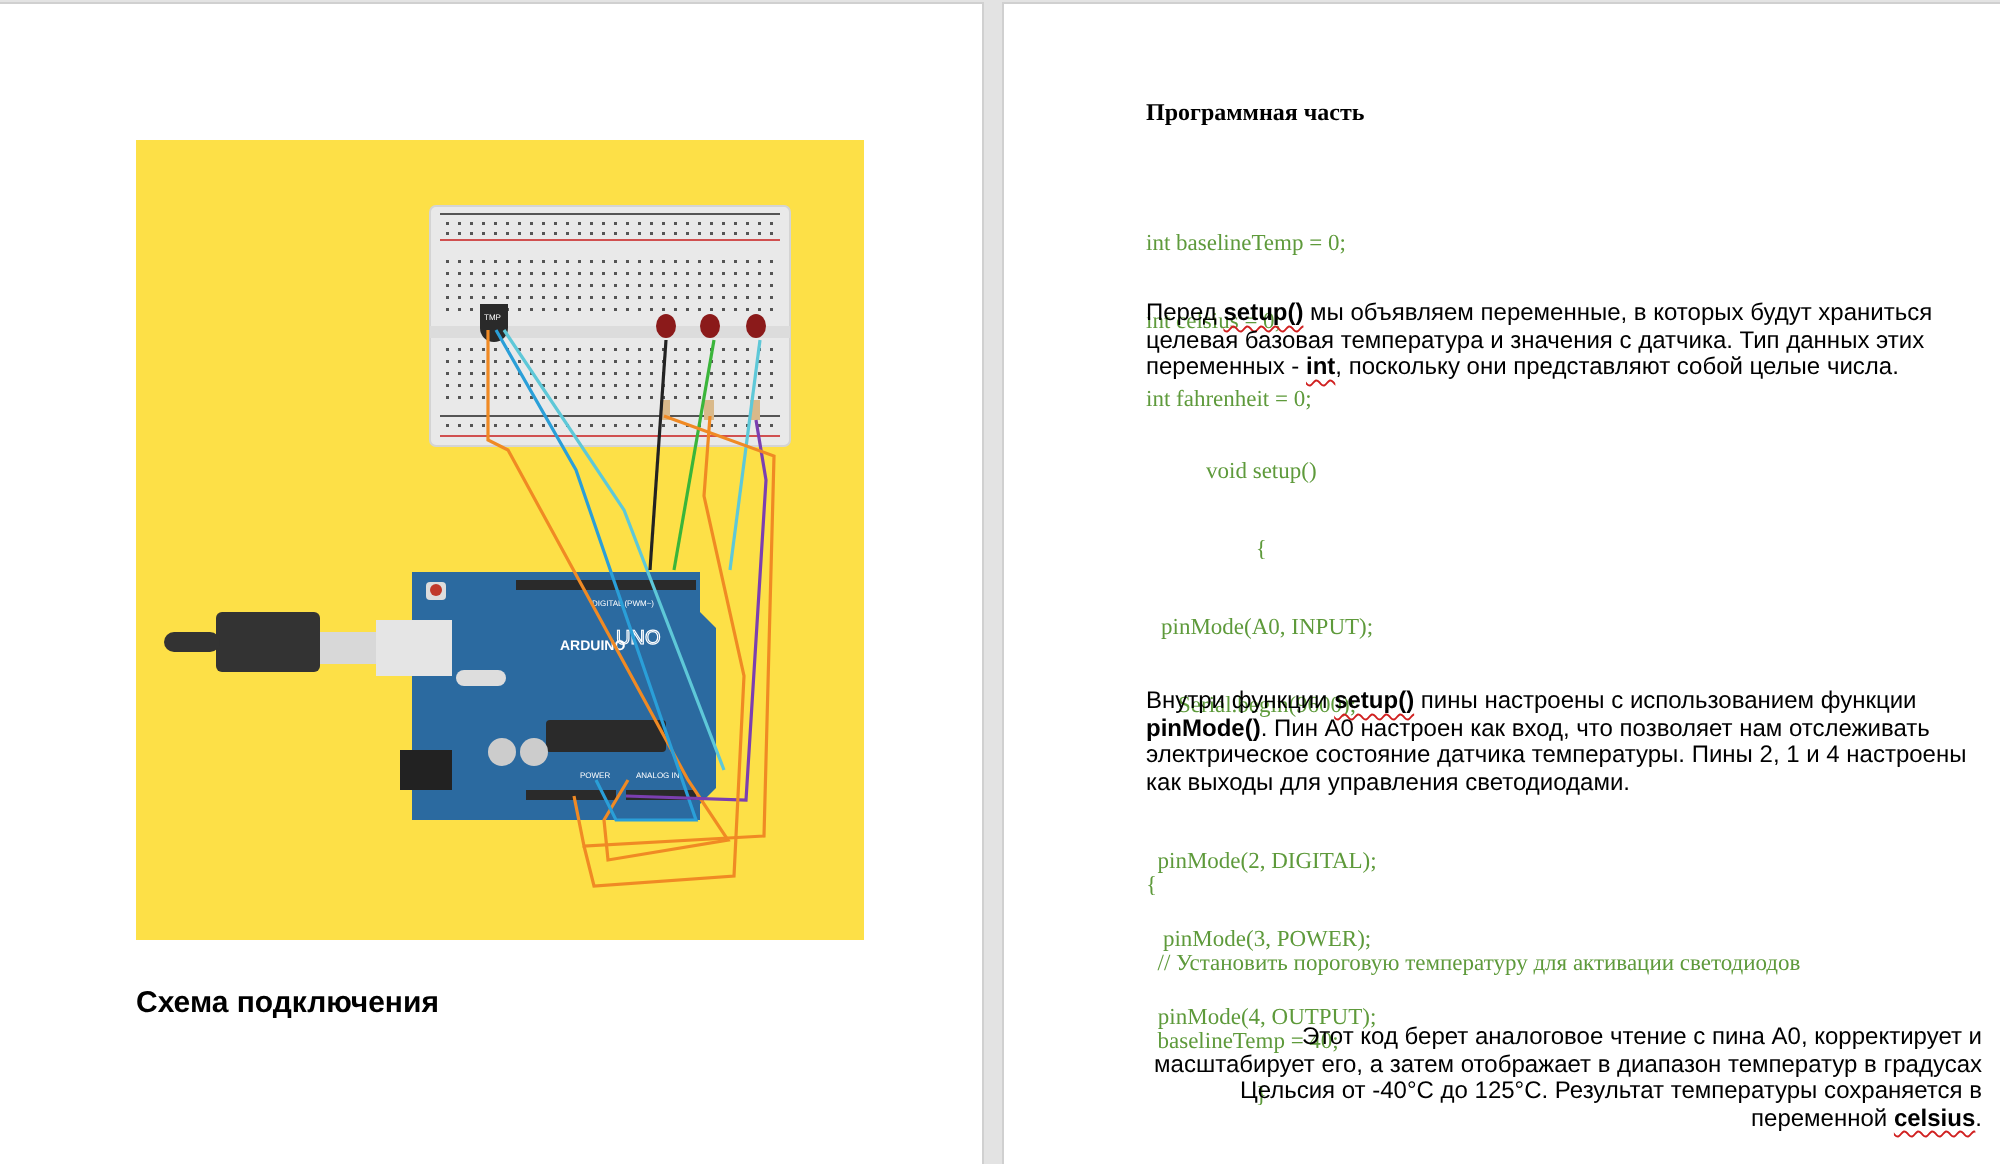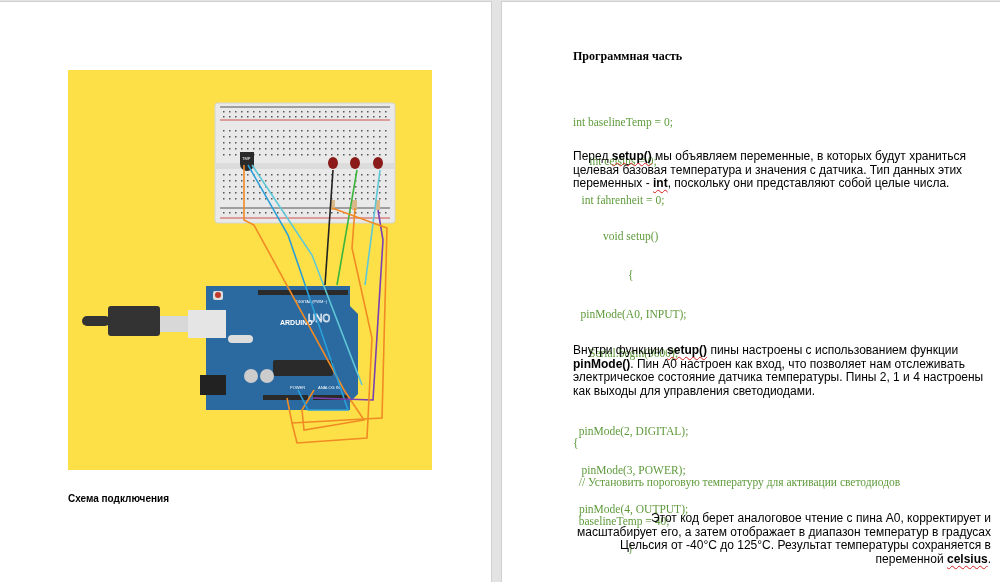--- a/index.html
+++ b/index.html
@@ -1,21 +1,21 @@
 <!DOCTYPE html>
 <html><head>
 <meta charset="utf-8">
 <style>
   html, body { margin:0; padding:0; }
   body { width:1000px; height:582px; background:#e3e3e3; position:relative; overflow:hidden; font-family:"Liberation Sans", sans-serif; }
   .page { position:absolute; background:#ffffff; top:2px; height:600px; box-shadow:0 0 0 1px #d0d0d0; }
   #page-left { left:0; width:491px; }
   #page-right { left:502px; width:498px; }
   .figure { position:absolute; left:68px; top:68px; width:364px; height:400px; background:#fde047; }
-  .caption { position:absolute; left:68px; top:491px; font-size:10px; font-weight:bold; color:#000; font-family:"Liberation Sans", sans-serif; }
+  .caption { position:absolute; left:68px; top:491px; font-size:15px; font-weight:bold; color:#000; font-family:"Liberation Sans", sans-serif; }
   .heading { position:absolute; left:71px; top:47px; font-family:"Liberation Serif", serif; font-weight:bold; font-size:12px; color:#000; }
   .code { position:absolute; left:71px; font-family:"Liberation Serif", serif; font-size:11.5px; color:#5e9a3b; line-height:13px; white-space:pre; }
   .para { position:absolute; left:71px; width:418px; font-family:"Liberation Sans", sans-serif; font-size:12px; line-height:13.5px; color:#000; }
   .para b { font-weight:bold; }
   .sq { text-decoration: underline wavy #d02020; text-decoration-thickness:1px; text-underline-offset:2px; }
   .line { display:block; }
   svg text { font-family:"Liberation Sans", sans-serif; }
 </style>
 </head>
 <body>
@@ -452,21 +452,21 @@
         <path d="M287 138 l-3 40 l20 90 l-5 100 l-70 5 l-5 -20" stroke="#f08a24"></path>
       </g>
     </svg>
   </div>
   <div class="caption">Схема подключения</div>
 </div>
 
 <div class="page" id="page-right">
   <div class="heading">Программная часть</div>
 
-  <div class="code" style="top:88px;text-align:center;">
+  <div class="code" style="top:88px;">
     <span class="line">int baselineTemp = 0;</span>
     <span class="line">int celsius = 0;</span>
     <span class="line">int fahrenheit = 0;</span>
   </div>
 
   <div class="para" style="top:148px;"><span>Перед </span><b class="sq">setup()</b><span> мы объявляем переменные, в которых будут храниться целевая базовая температура и значения с датчика. Тип данных этих переменных - </span><b class="sq">int</b><span>, поскольку они представляют собой целые числа.</span></div>
 
   <div class="code" style="top:202px;text-align:center;">
     <span class="line">void setup()</span>
     <span class="line">{</span>

